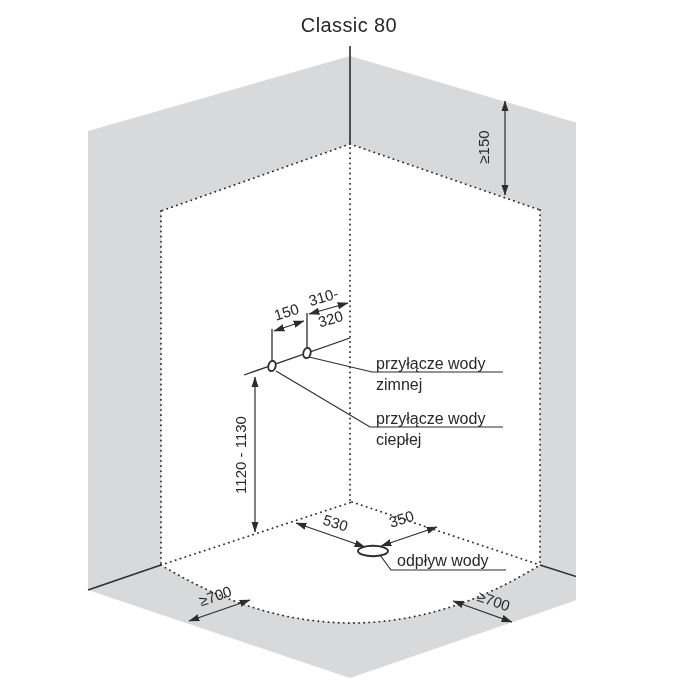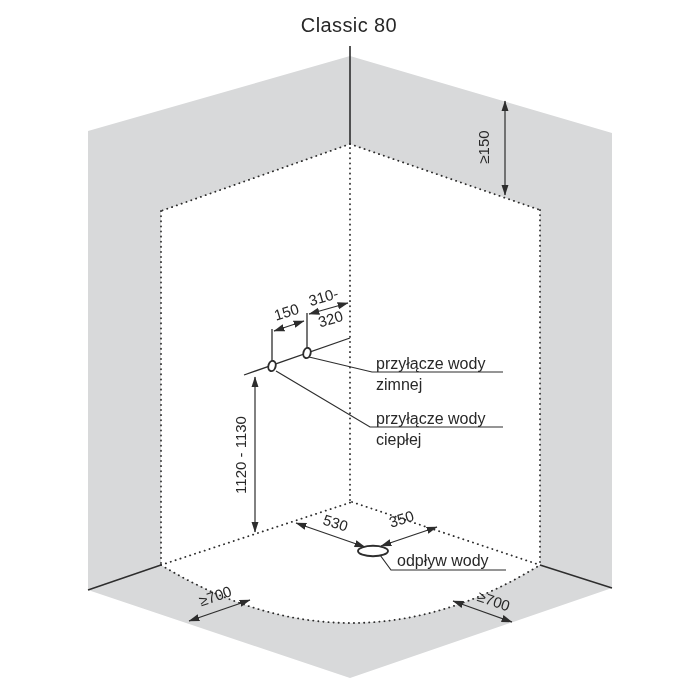--- a/index.html
+++ b/index.html
@@ -1,16 +1,16 @@
 <!DOCTYPE html>
 <html><head>
 <meta charset="utf-8">
 <style>
   html,body{margin:0;padding:0;background:#ffffff;}
-  .stage{position:relative;width:700px;height:700px;background:#ffffff;overflow:hidden;
+  .stage{position:relative;width:576px;height:700px;background:#ffffff;overflow:hidden;
          font-family:"Liberation Sans",sans-serif;}
   svg{display:block;}
   text{fill:#282828;font-family:"Liberation Sans",sans-serif;}
   .title{font-size:20px;letter-spacing:.4px;}
   .dim{font-size:15px;}
   .lbl{font-size:16px;}
   .solid{stroke:#2d2d2d;fill:none;}
   .dot{stroke:#2d2d2d;fill:none;stroke-width:1.8;stroke-dasharray:.2 4.9;stroke-linecap:round;}
   .dimln{stroke:#2d2d2d;stroke-width:1.2;fill:none;}
   .ldr{stroke:#2d2d2d;stroke-width:1.2;fill:none;}

